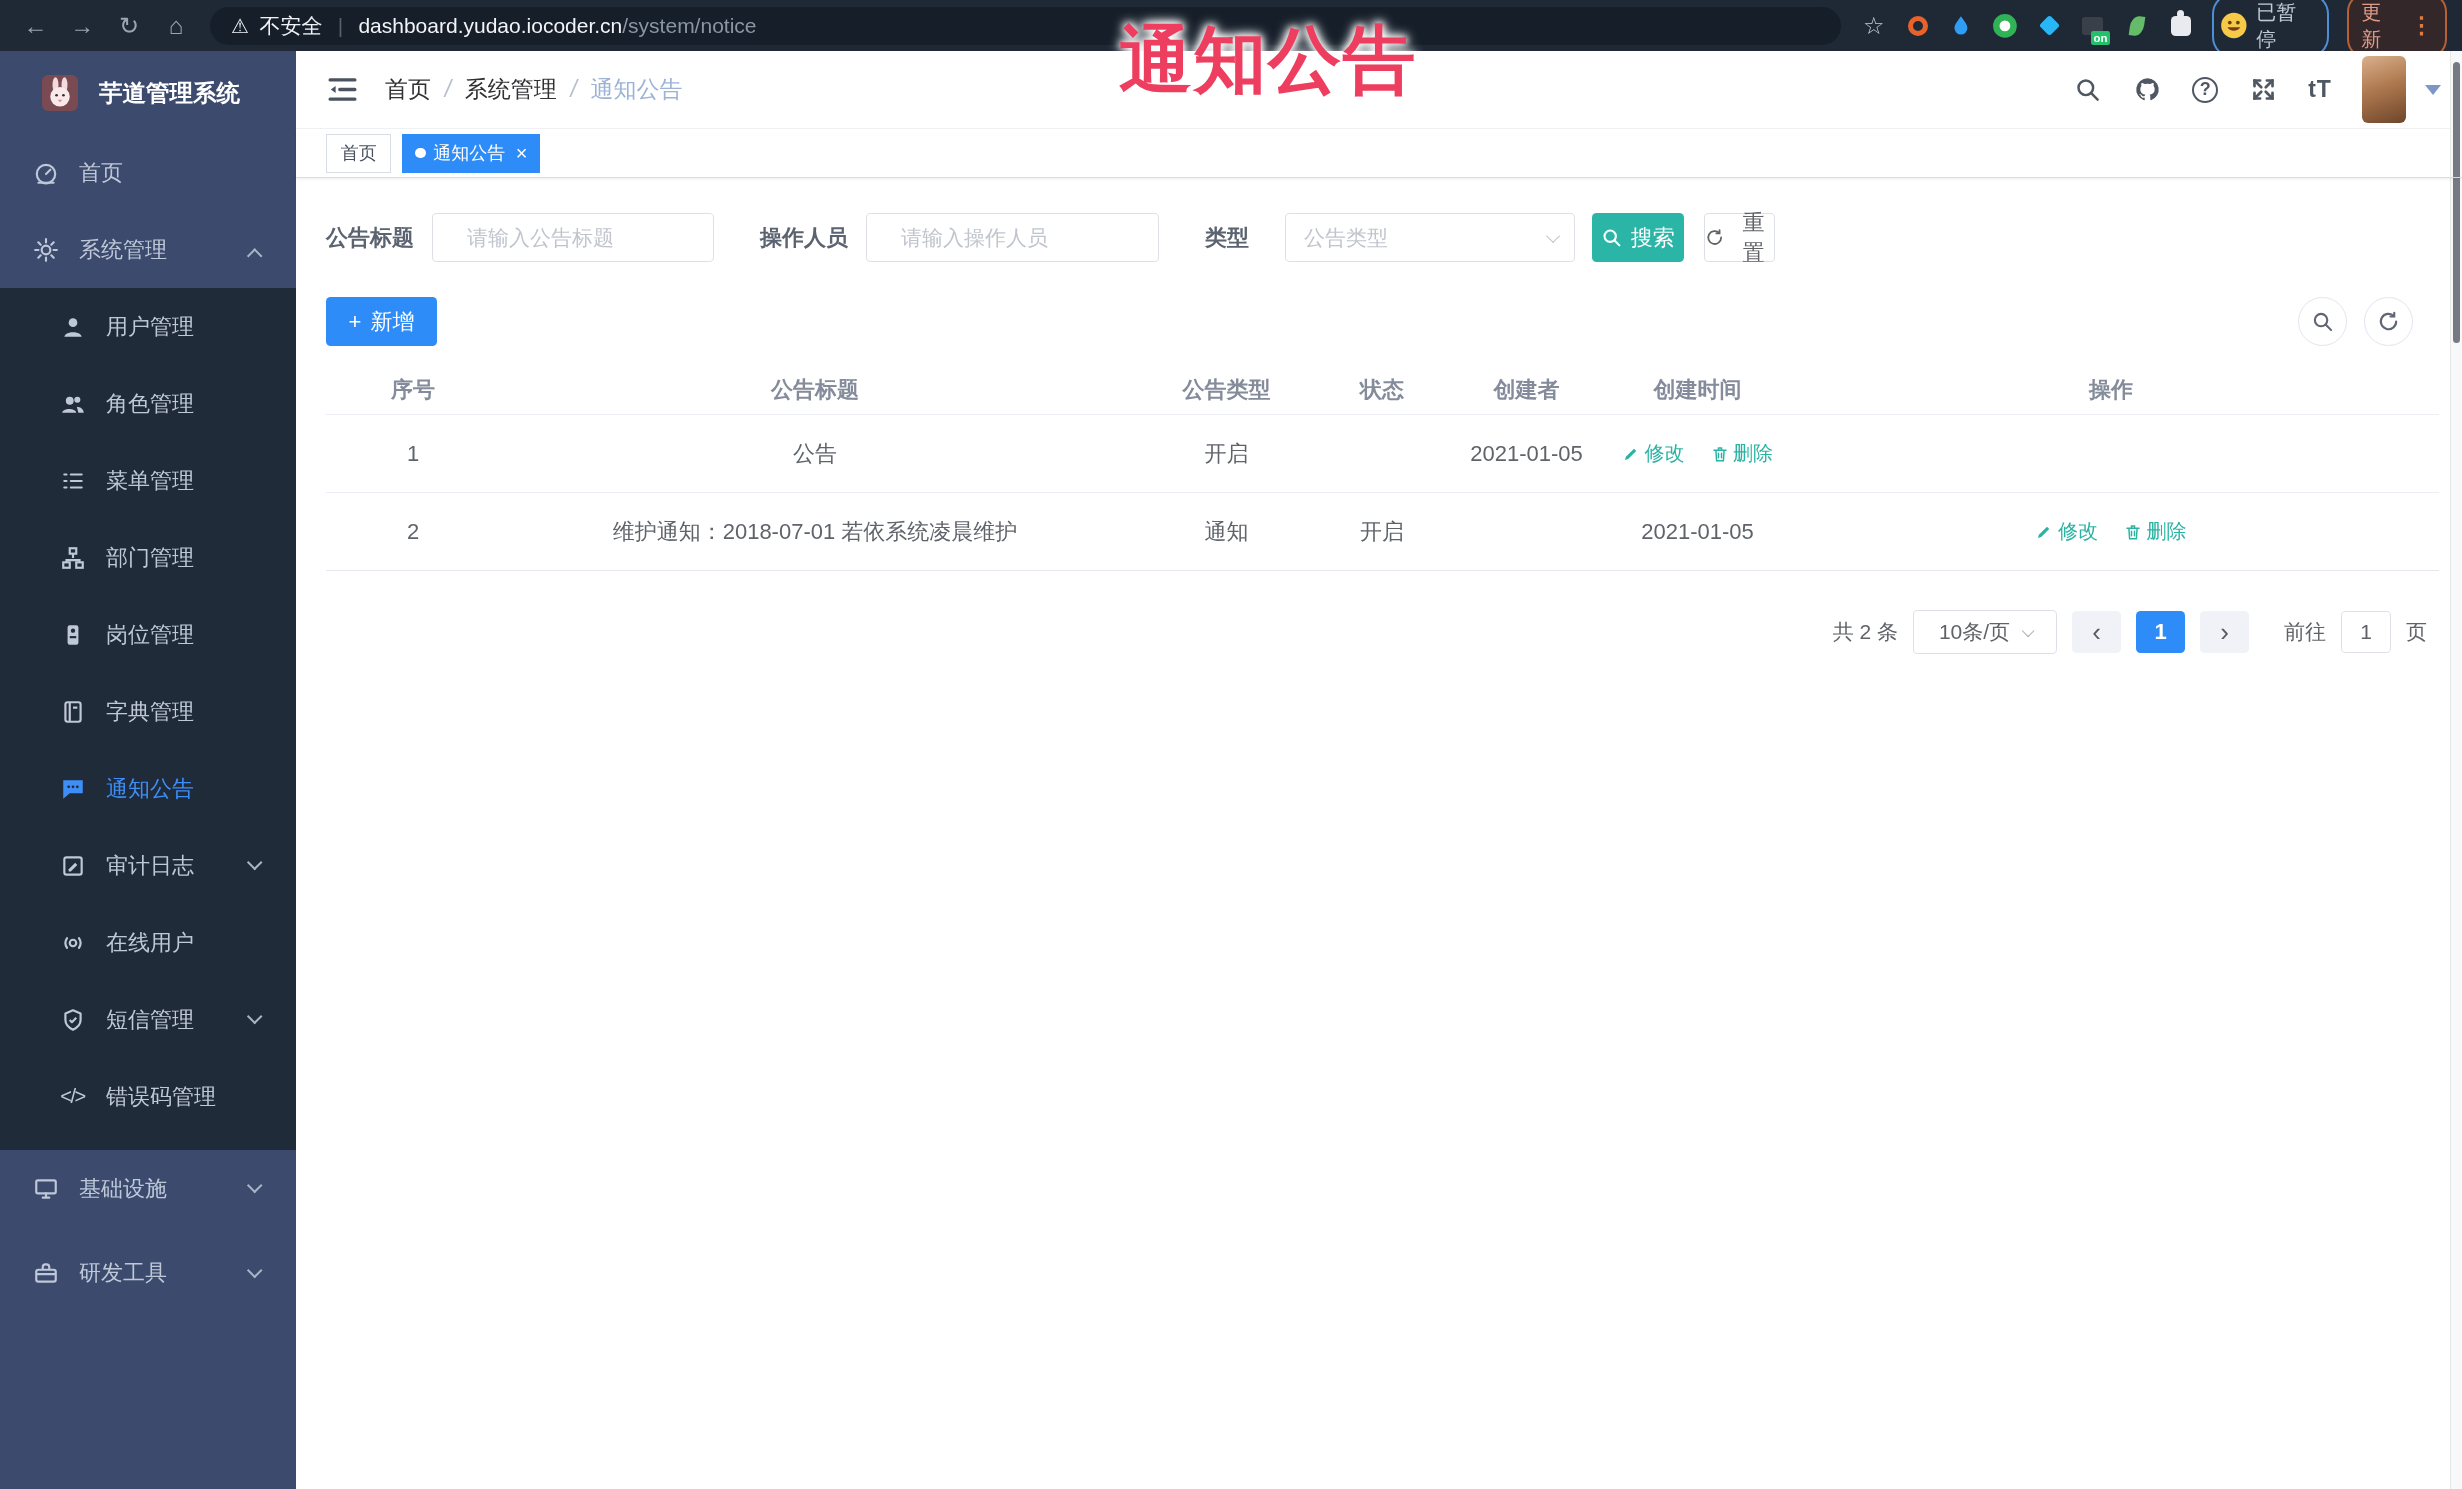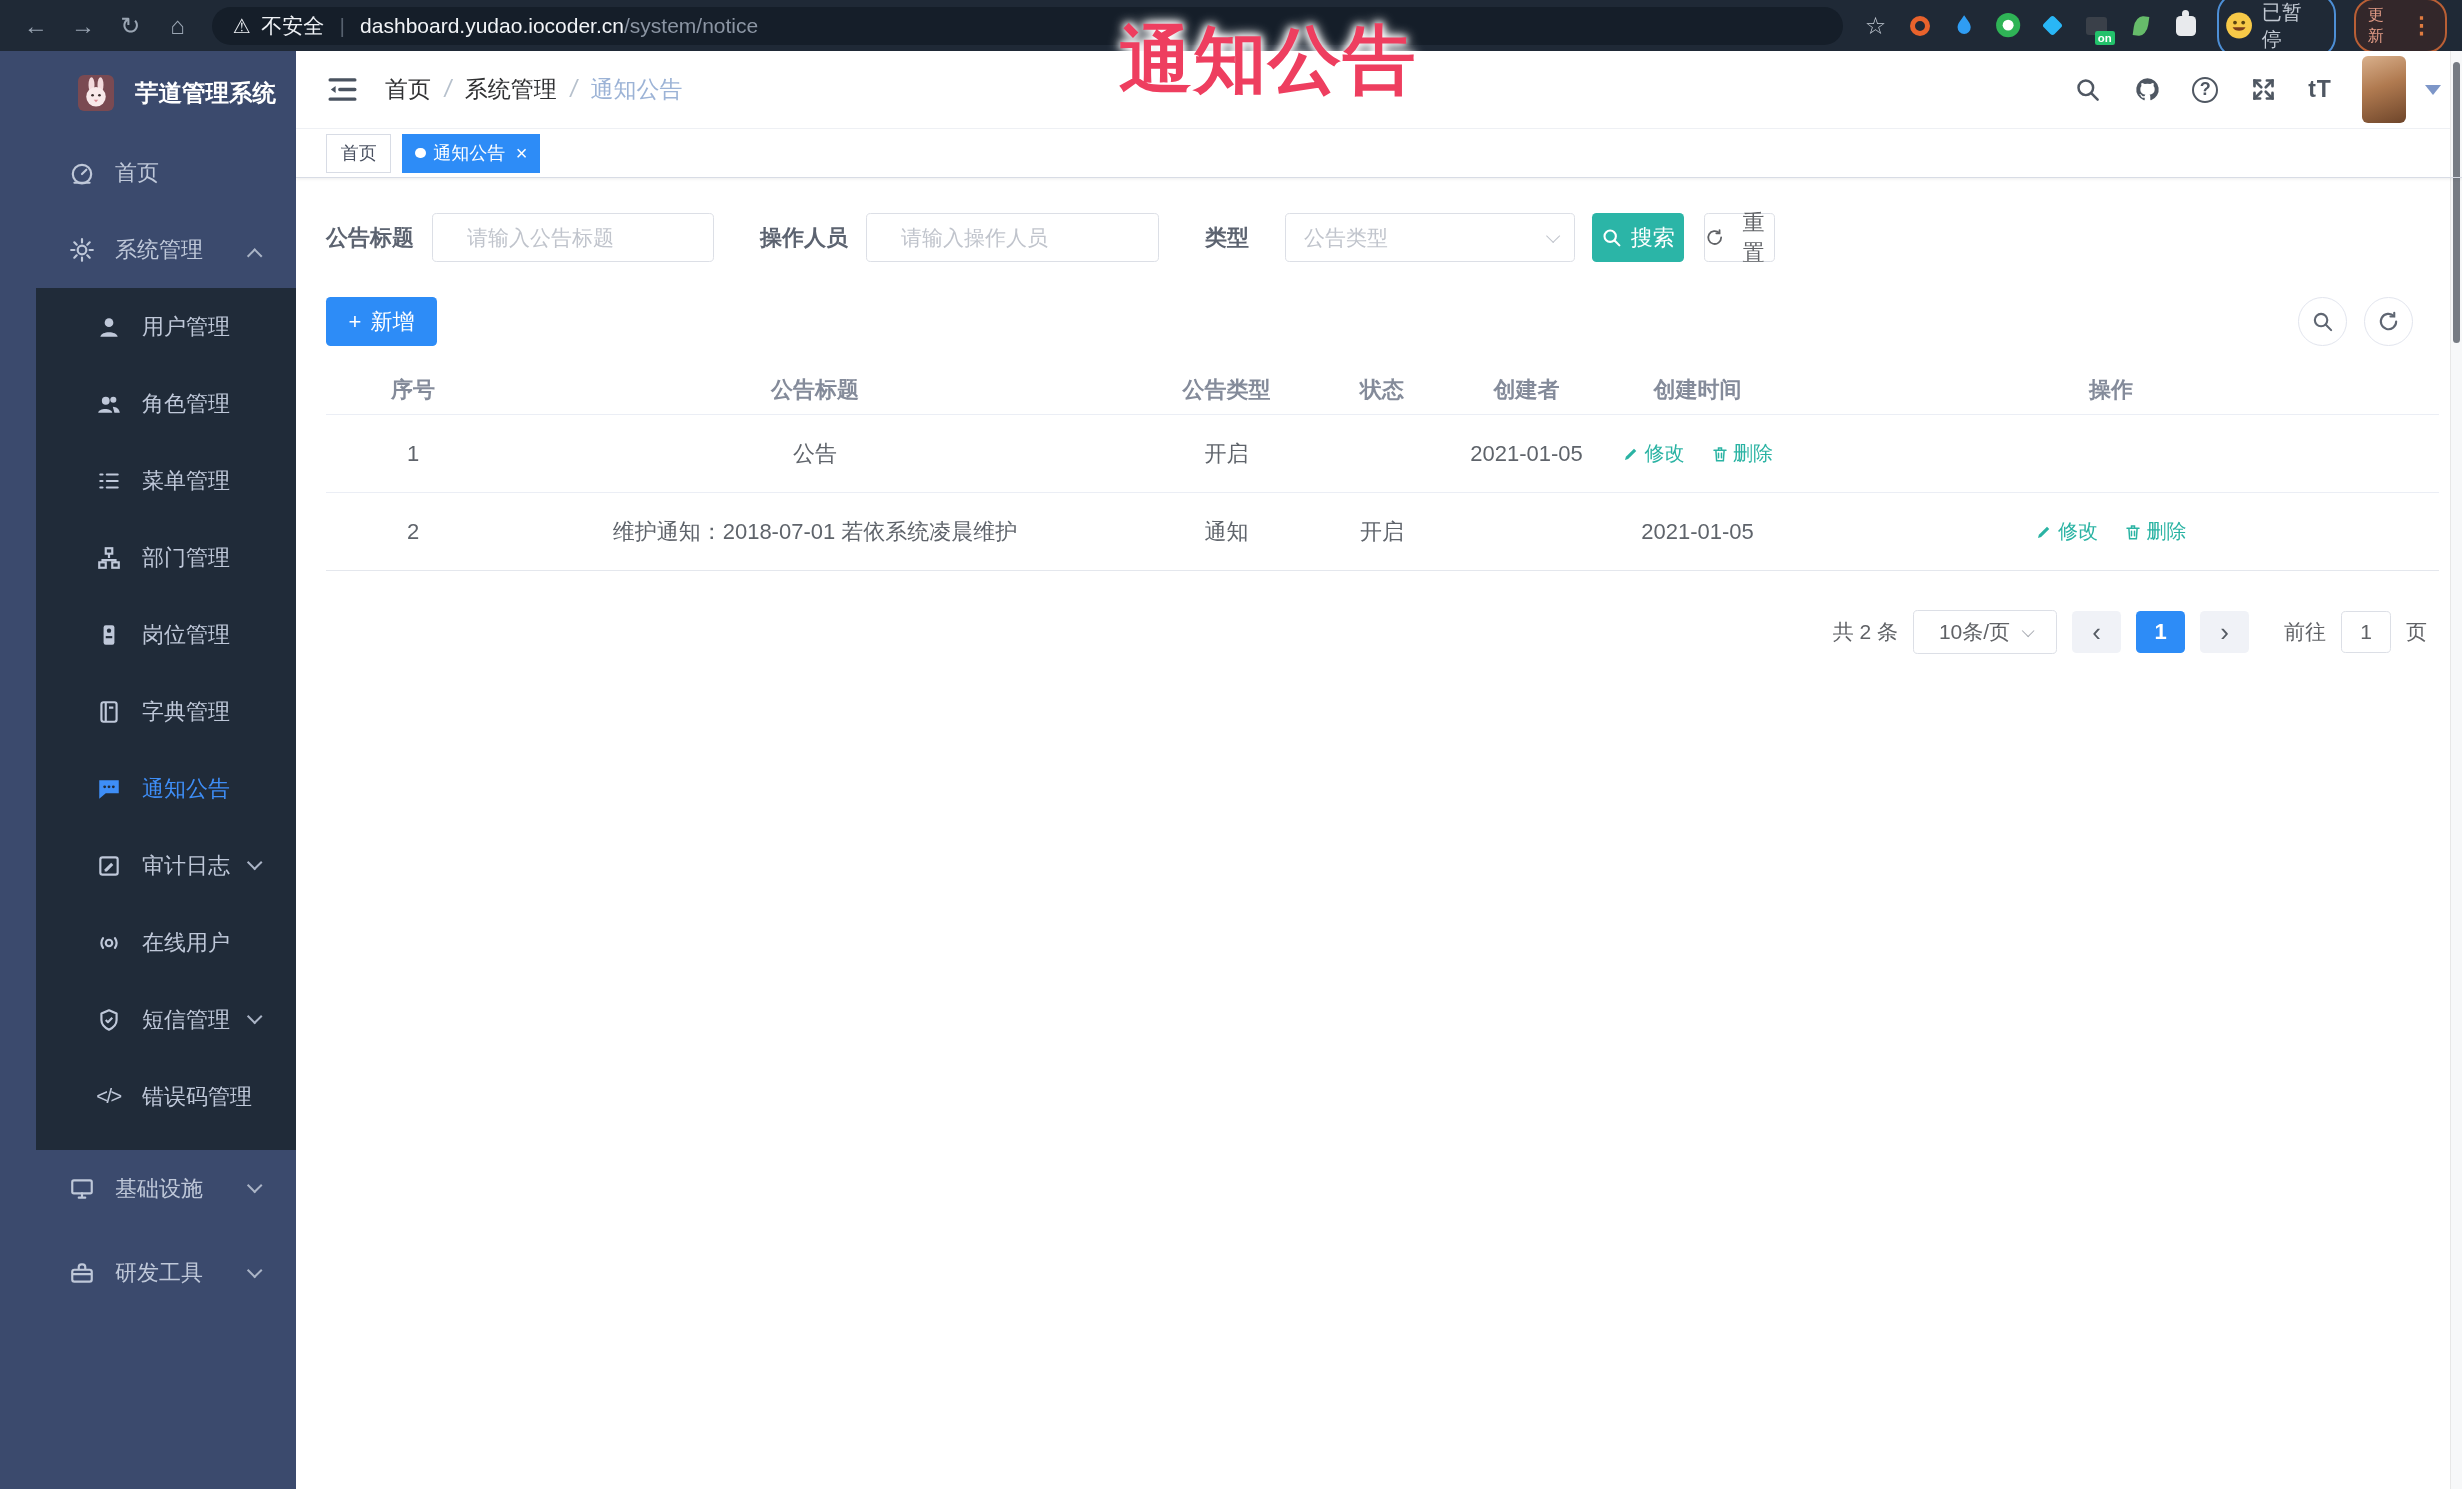--- a/index.html
+++ b/index.html
@@ -29,31 +29,31 @@
   .on-badge { position:absolute; right:-4.6px; bottom:-6px; background:#23c16b; color:#fff;
     font-size:11.4px; font-weight:bold; padding:0.8px 3px; border-radius:2.3px; }
   .sprout { width:13.7px; height:20px; background:#66bb6a; border-radius:60% 0 60% 0; transform:rotate(8deg); }
   .puzzle { width:20px; height:20px; background:#e8eaed; border-radius:4.6px; position:relative; }
   .puzzle:before { content:""; position:absolute; left:6px; top:-5.3px; width:7.6px; height:7.6px;
     background:#e8eaed; border-radius:50%; }
   .profile-pill { display:flex; align-items:center; gap:9px; border:2.3px solid #4d8fd6;
     border-radius:21px; padding:3.8px 13.7px 3.8px 6px; color:#c2c9d3; font-size:20px; }
   .update-pill { display:flex; align-items:center; gap:12px; border:2.3px solid #b95f35;
     background:#33272a; border-radius:20px; padding:4.6px 12px; }
-  .update-pill .upd { color:#e09a85; font-size:16px; }
+  .update-pill .upd { color:#e09a85; font-size:20px; }
   .kebab { color:#e07b3f; font-size:23px; font-weight:bold; line-height:1; }
 
   
   .watermark { position:absolute; left:1119px; top:12px; z-index:50; font-size:73px;
     font-weight:bold; color:#ee3e5f; letter-spacing:1.5px;
     text-shadow:0 0 7.6px #fff,0 0 10.6px #fff,0 0 13.7px #fff; }
 
   
   .sidebar { position:absolute; left:0; top:51px; width:296px; bottom:0;
-    background:#3b4a6d; color:#bfc8d9;padding-left:36px; }
+    background:#3b4a6d; color:#bfc8d9; }
   .logo-row { height:83px; display:flex; align-items:center; padding-left:42px; gap:21px; }
   .logo-img { width:36px; height:36px; border-radius:6px; overflow:hidden; flex:0 0 36px; }
   .logo-title { color:#fff; font-size:23.5px; font-weight:bold; }
   .mi { height:77px; display:flex; align-items:center; padding-left:32px; gap:20px;
     font-size:22px; position:relative; cursor:pointer; }
   .mi .icn { width:27px; height:27px; display:flex; align-items:center; justify-content:center; }
   .icn svg { width:26px; height:26px; }
   .submenu { background:#202b39; padding-bottom:15px; }
   .submenu .mi { padding-left:59px; }
   .mi.active { color:#3e8ef7; }

